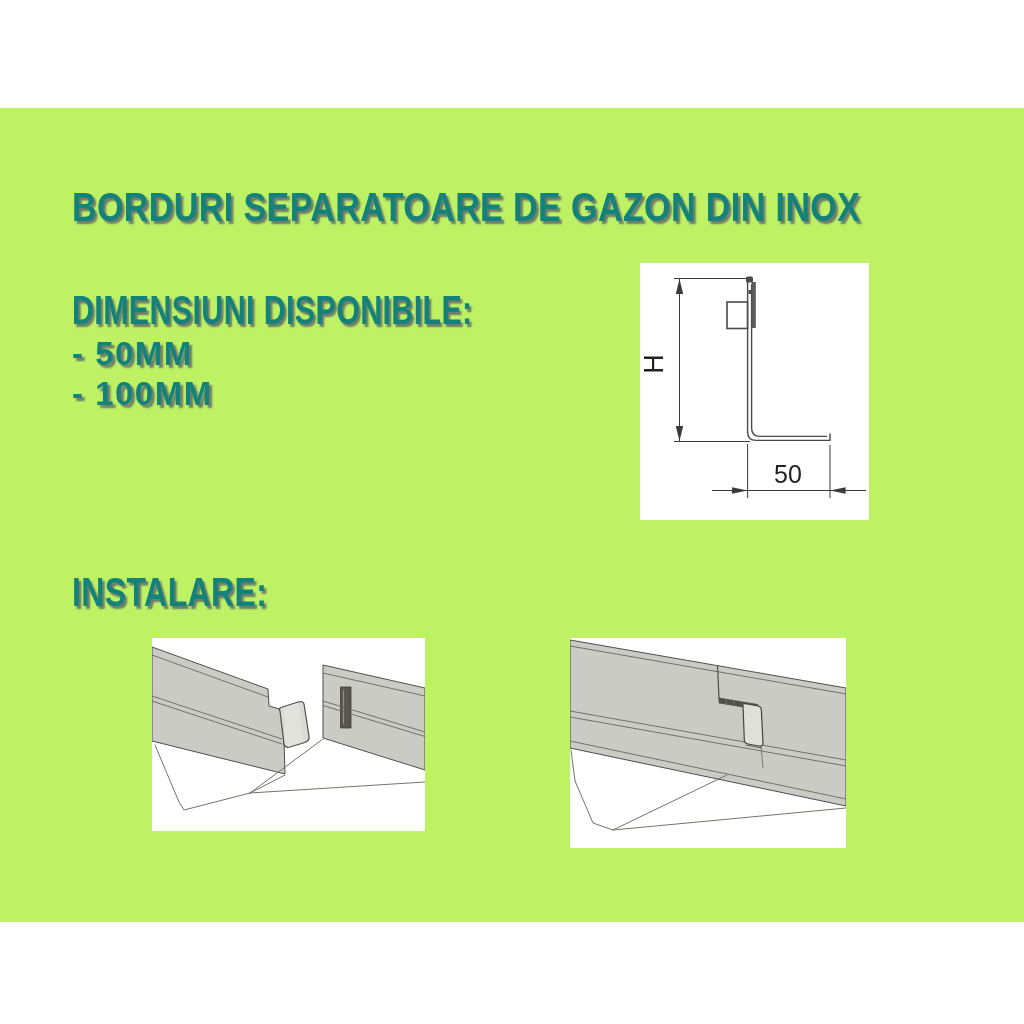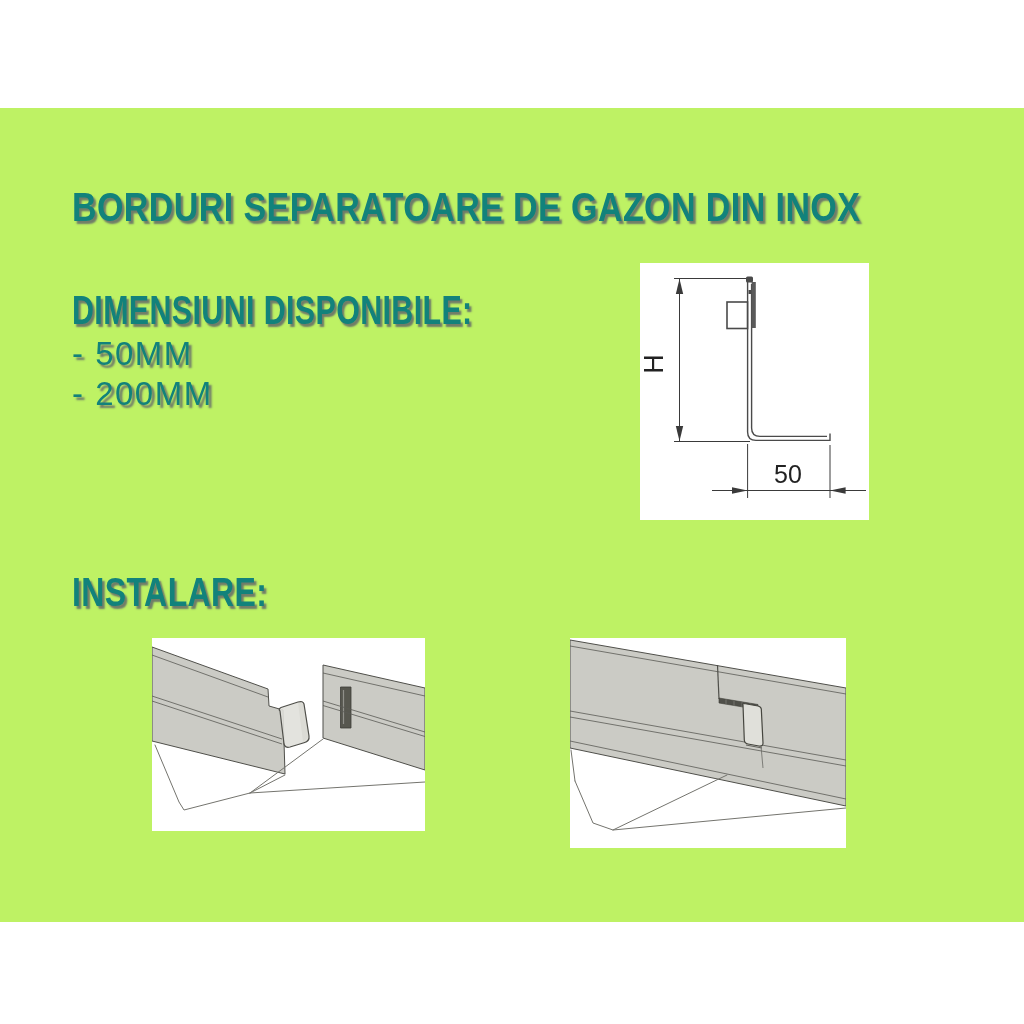--- a/index.html
+++ b/index.html
@@ -12,21 +12,21 @@
   .strip.bottom{top:922px;height:102px;}
   .teal{
     position:absolute;color:#12827B;font-weight:700;white-space:nowrap;
     text-shadow:3px 3px 2px rgba(97,102,106,0.85);
     transform-origin:left top;line-height:40px;margin:0;
   }
   .title{left:72px;top:187px;font-size:40px;letter-spacing:0.5px;transform:scaleX(0.85);}
   .dims-heading{left:72px;top:290px;font-size:40px;letter-spacing:0.5px;transform:scaleX(0.76);}
   .dims-list{position:absolute;left:72px;top:334px;list-style:none;margin:0;padding:0;}
   .dims-list li{
-    color:#12827B;font-weight:400;font-size:33px;line-height:40px;letter-spacing:1.5px;
+    color:#12827B;font-weight:700;font-size:33px;line-height:40px;letter-spacing:1.5px;
     text-shadow:3px 3px 2px rgba(97,102,106,0.85);white-space:nowrap;
   }
   .install-heading{left:72px;top:572px;font-size:40px;letter-spacing:0.5px;transform:scaleX(0.80);}
   .panel{position:absolute;background:#ffffff;}
   .panel svg{display:block;}
   .diagram-panel{left:640px;top:263px;width:229px;height:257px;}
   .fig-left{left:152px;top:638px;width:273px;height:193px;}
   .fig-right{left:570px;top:638px;width:276px;height:210px;}
   .cad-text{font-family:"Liberation Sans","DejaVu Sans",sans-serif;fill:#222;}
 </style>
@@ -36,21 +36,21 @@
 <div class="stage">
 
   <div class="strip top"></div>
   <div class="strip bottom"></div>
 
   <h1 class="teal title">BORDURI SEPARATOARE DE GAZON DIN INOX</h1>
 
   <h2 class="teal dims-heading">DIMENSIUNI DISPONIBILE:</h2>
   <ul class="dims-list">
     <li>- 50MM</li>
-    <li>- 200MM</li>
+    <li>- 100MM</li>
   </ul>
 
   <div class="panel diagram-panel">
     <svg width="229" height="257" viewBox="0 0 229 257">
       <g stroke="#3a3a3a" stroke-width="1">
         <line x1="34" y1="15.5" x2="110" y2="15.5"></line>
         <line x1="34" y1="178.5" x2="110" y2="178.5"></line>
         <line x1="39.5" y1="16" x2="39.5" y2="178"></line>
       </g>
       <polygon points="39.5,16 35.8,31 43.2,31" fill="#3a3a3a"></polygon>

